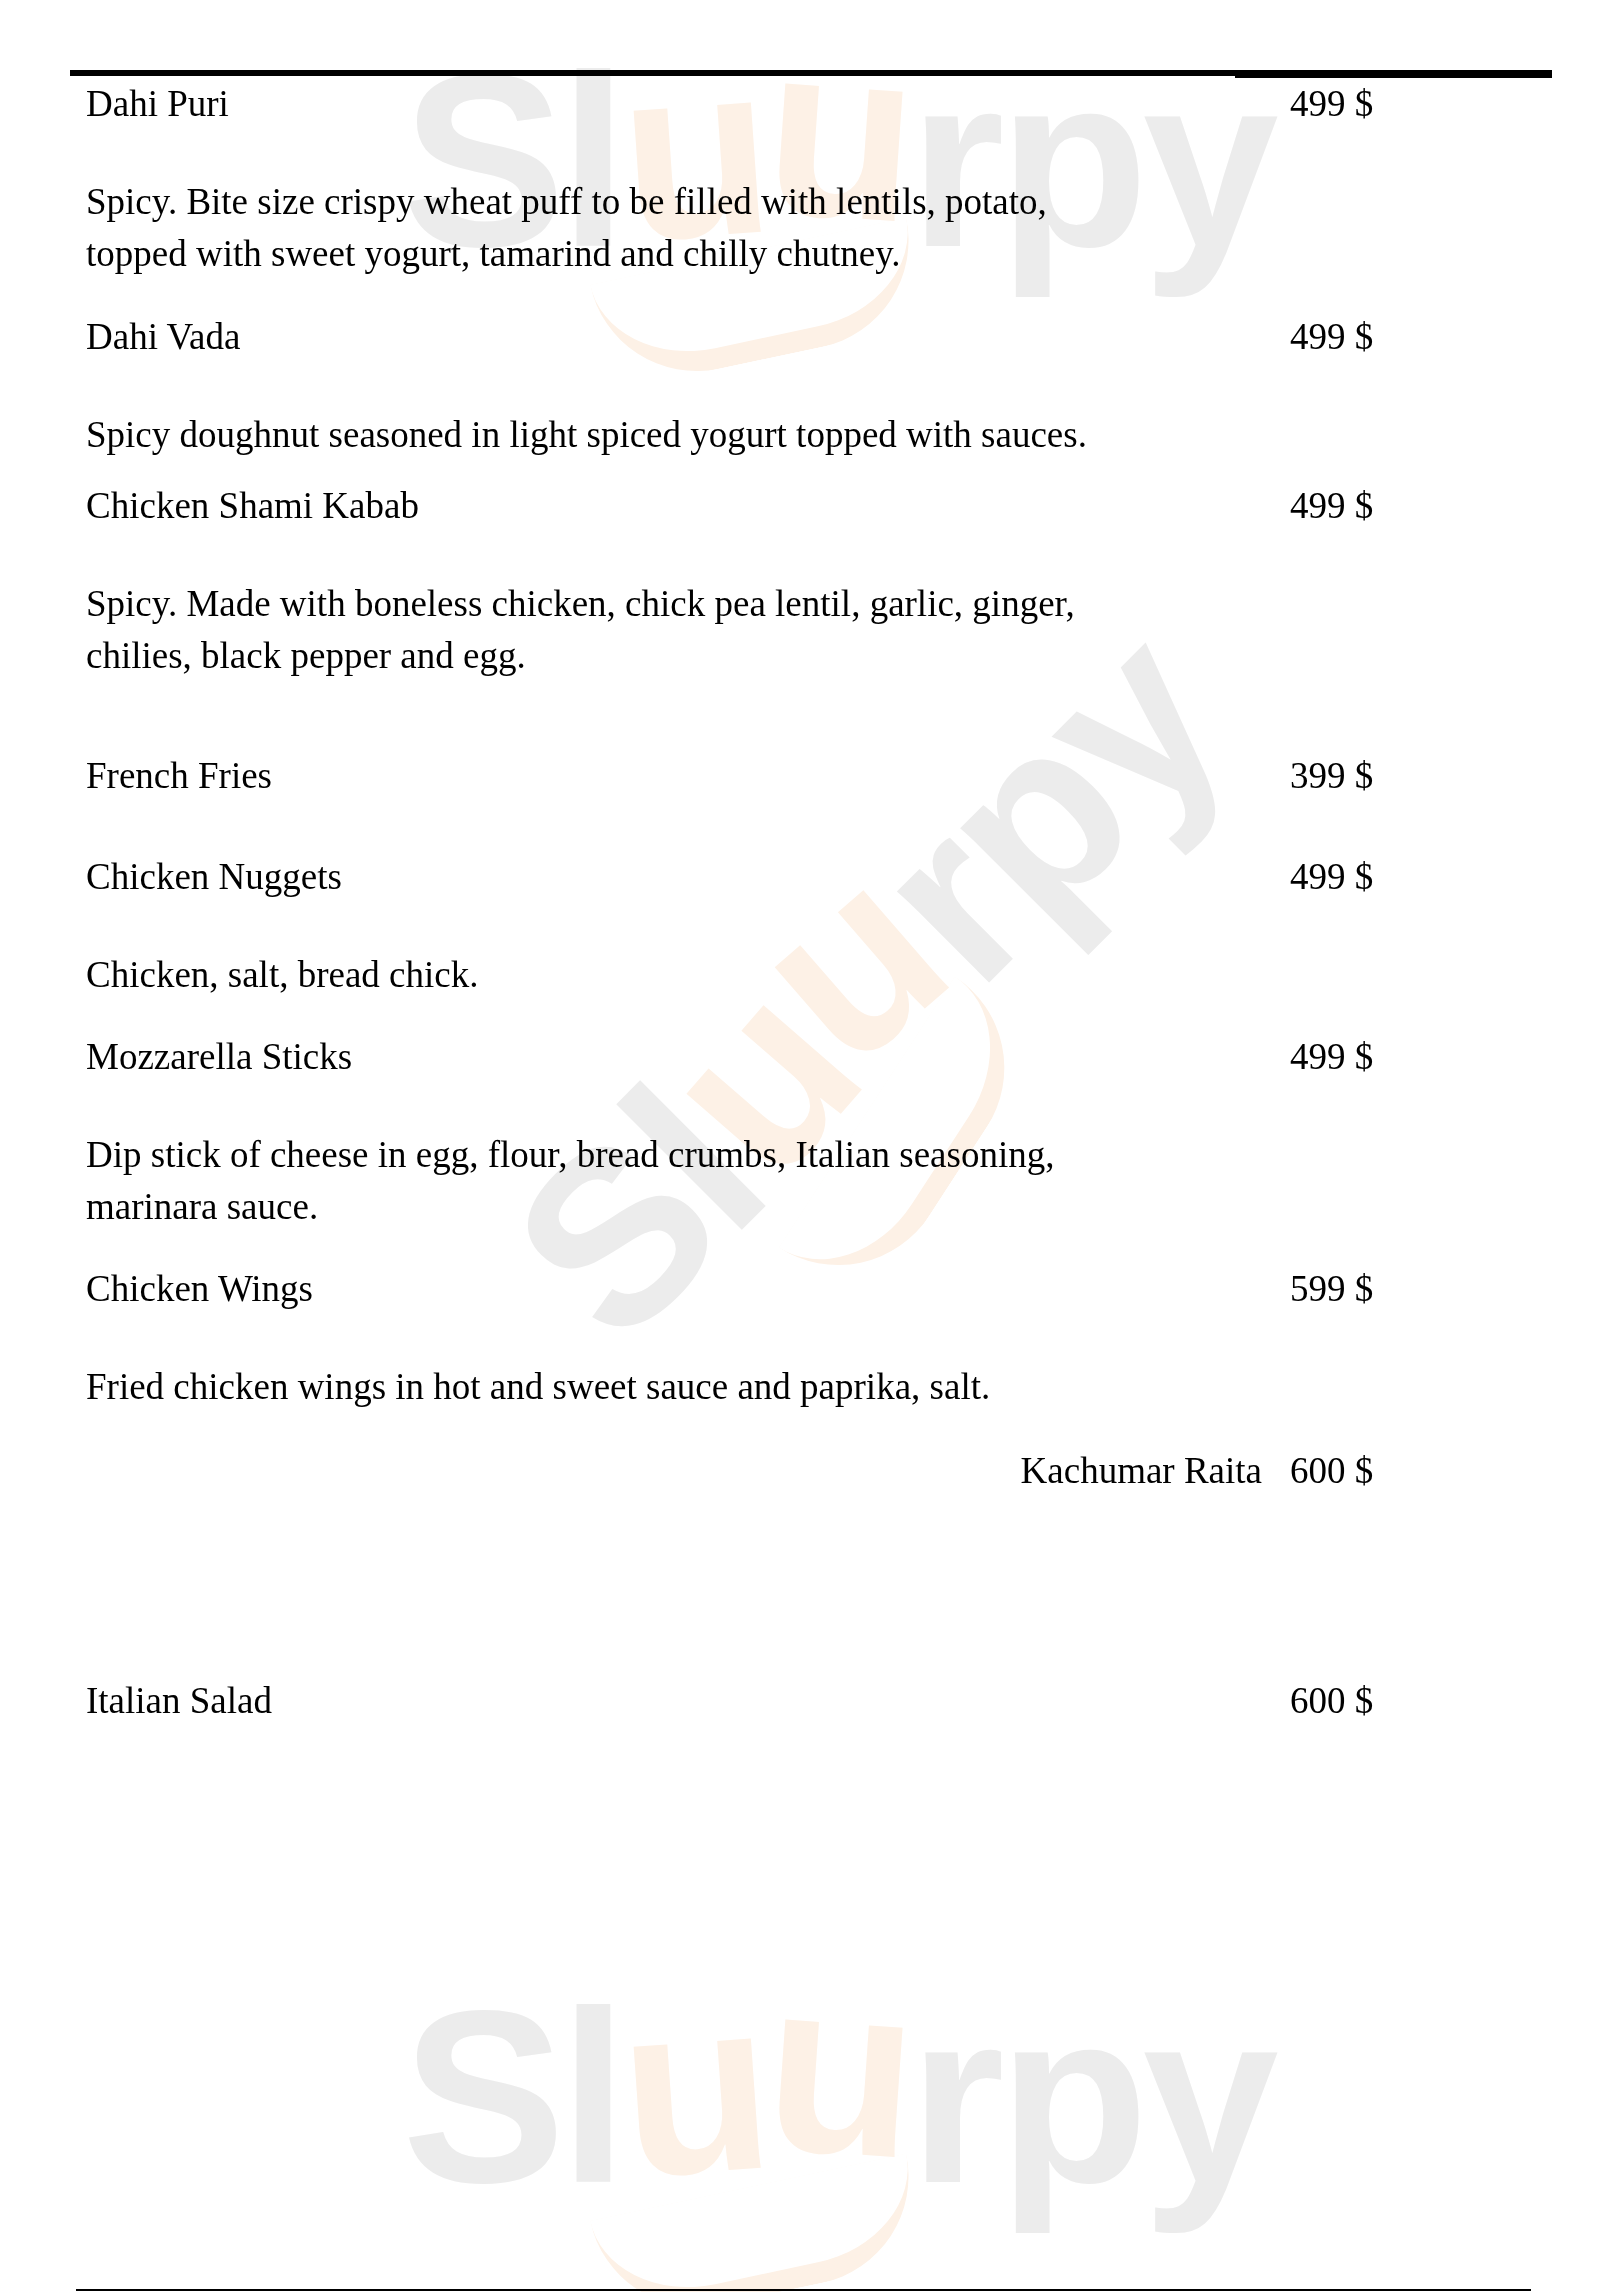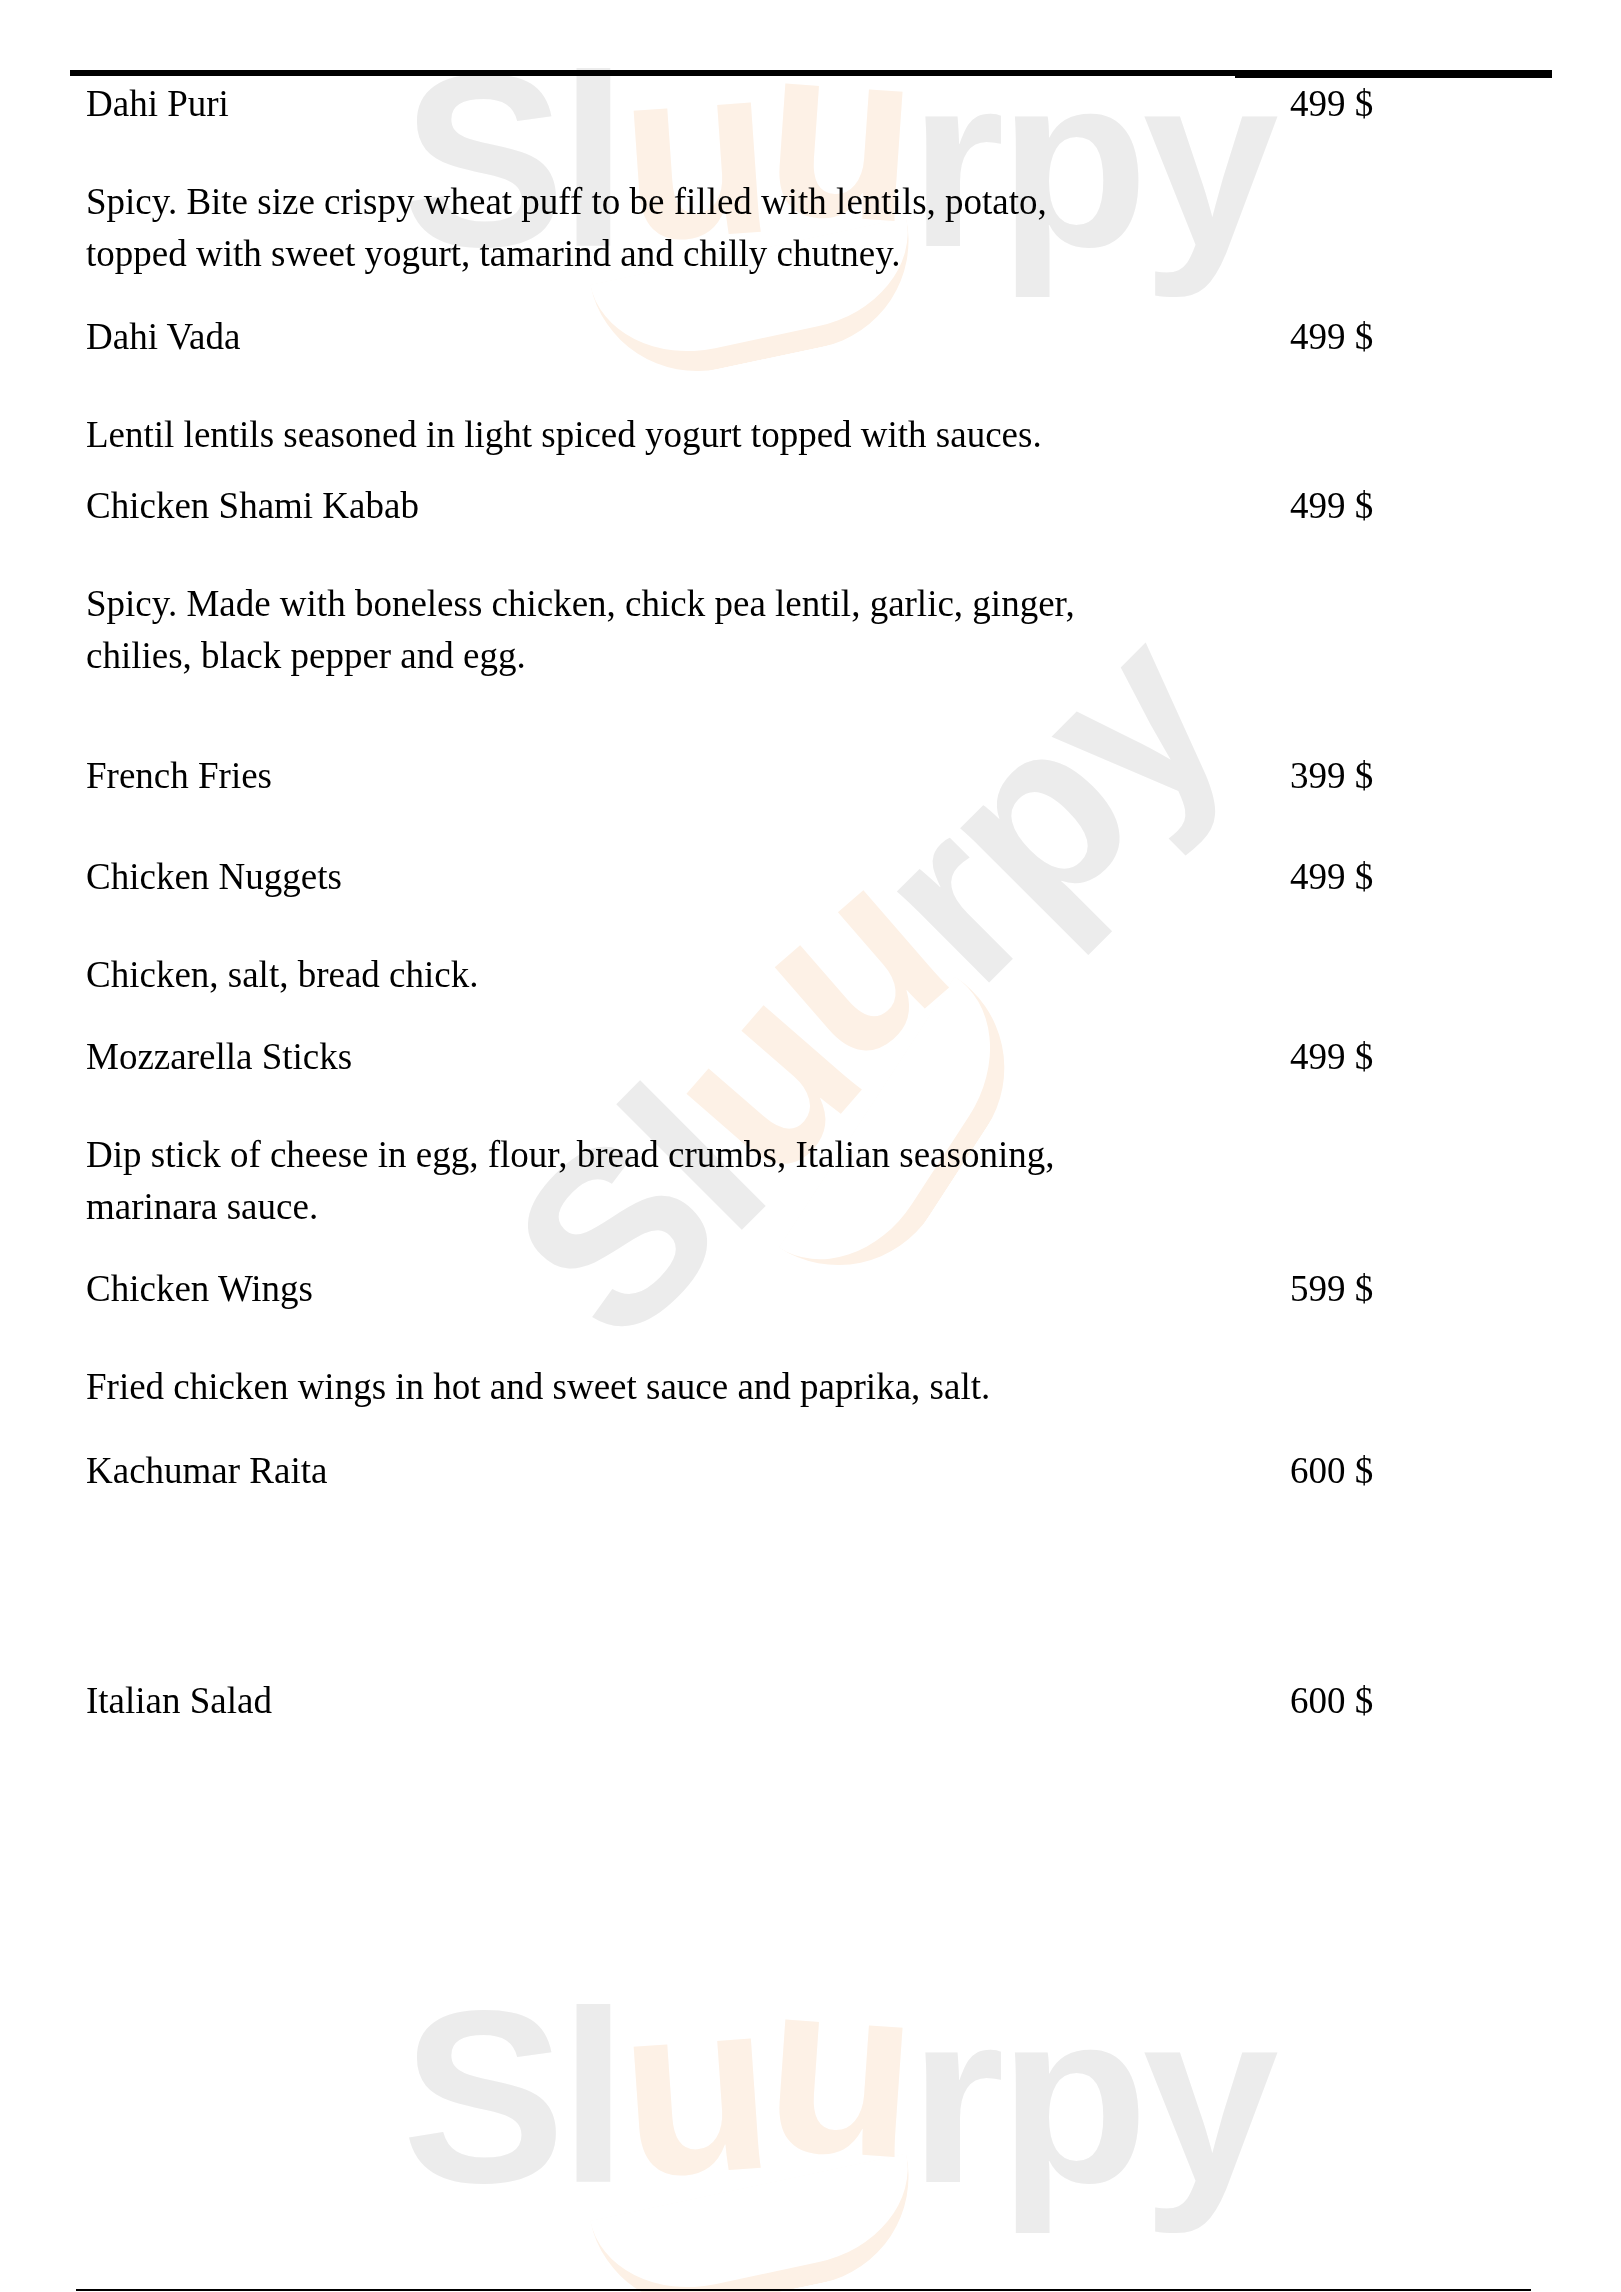--- a/index.html
+++ b/index.html
@@ -133,21 +133,21 @@
 
 <div class="menu-list">
   <div class="menu-item" style="top: 78px;">
     <p class="item-name">Dahi Puri</p>
     <p class="item-desc">Spicy. Bite size crispy wheat puff to be filled with lentils, potato,
 topped with sweet yogurt, tamarind and chilly chutney.</p>
     <span class="item-price">499 $</span>
   </div>
   <div class="menu-item" style="top: 311px;">
     <p class="item-name">Dahi Vada</p>
-    <p class="item-desc">Lentil lentils seasoned in light spiced yogurt topped with sauces.</p>
+    <p class="item-desc">Spicy doughnut seasoned in light spiced yogurt topped with sauces.</p>
     <span class="item-price">499 $</span>
   </div>
   <div class="menu-item" style="top: 480px;">
     <p class="item-name">Chicken Shami Kabab</p>
     <p class="item-desc">Spicy. Made with boneless chicken, chick pea lentil, garlic, ginger,
 chilies, black pepper and egg.</p>
     <span class="item-price">499 $</span>
   </div>
   <div class="menu-item" style="top: 750px;">
     <p class="item-name">French Fries</p>
@@ -163,21 +163,21 @@
     <p class="item-name">Mozzarella Sticks</p>
     <p class="item-desc">Dip stick of cheese in egg, flour, bread crumbs, Italian seasoning,
 marinara sauce.</p>
     <span class="item-price">499 $</span>
   </div>
   <div class="menu-item" style="top: 1263px;">
     <p class="item-name">Chicken Wings</p>
     <p class="item-desc">Fried chicken wings in hot and sweet sauce and paprika, salt.</p>
     <span class="item-price">599 $</span>
   </div>
-  <div class="menu-item" style="top: 1445px;">
+  <div class="menu-item" style="top: 1445px; text-align: right;">
     <p class="item-name">Kachumar Raita</p>
     <span class="item-price">600 $</span>
   </div>
   <div class="menu-item" style="top: 1675px;">
     <p class="item-name">Italian Salad</p>
     <span class="item-price">600 $</span>
   </div>
 </div>
 
 

